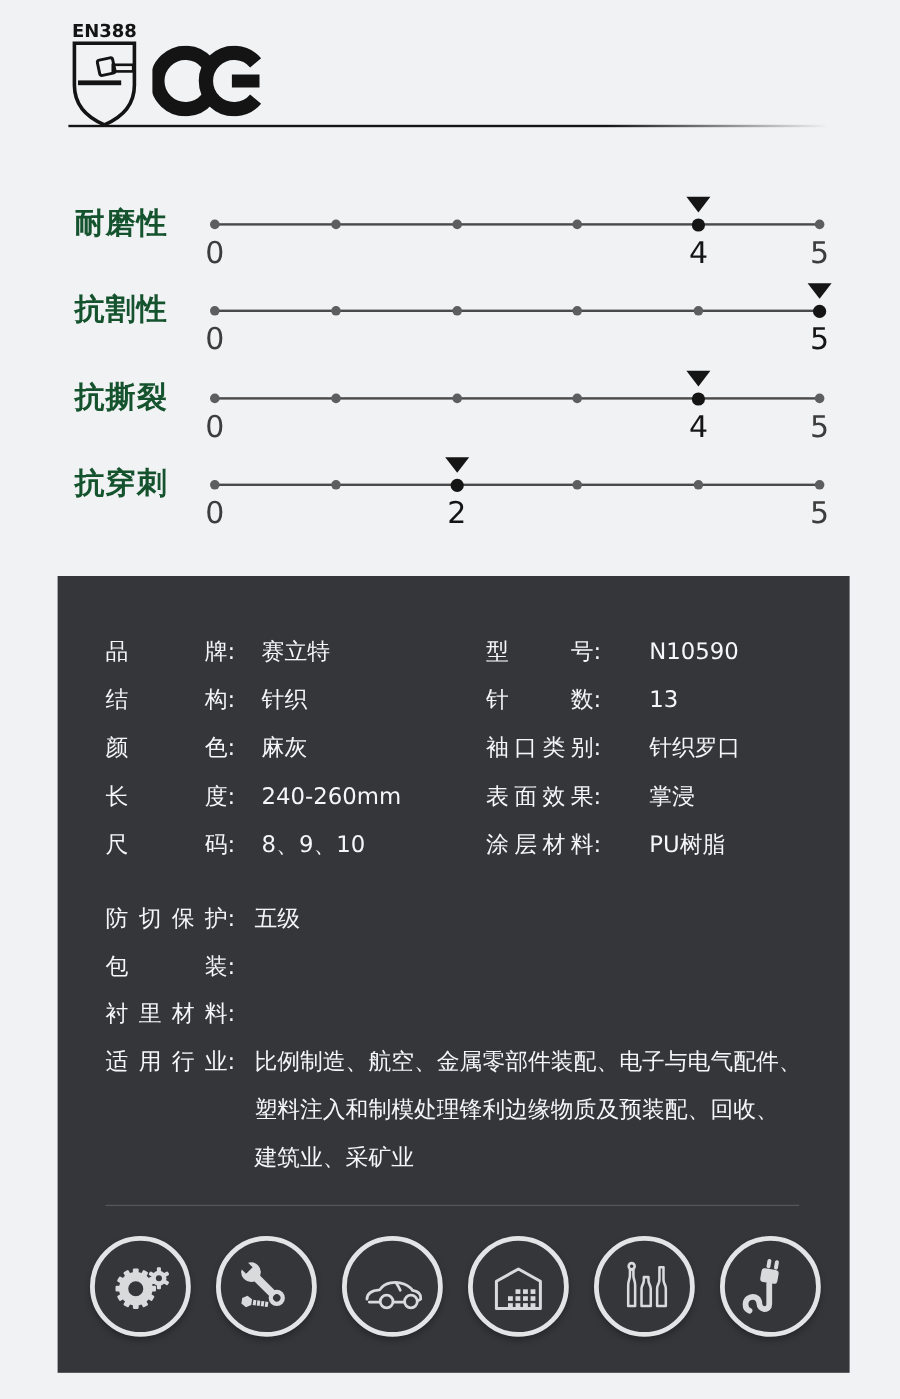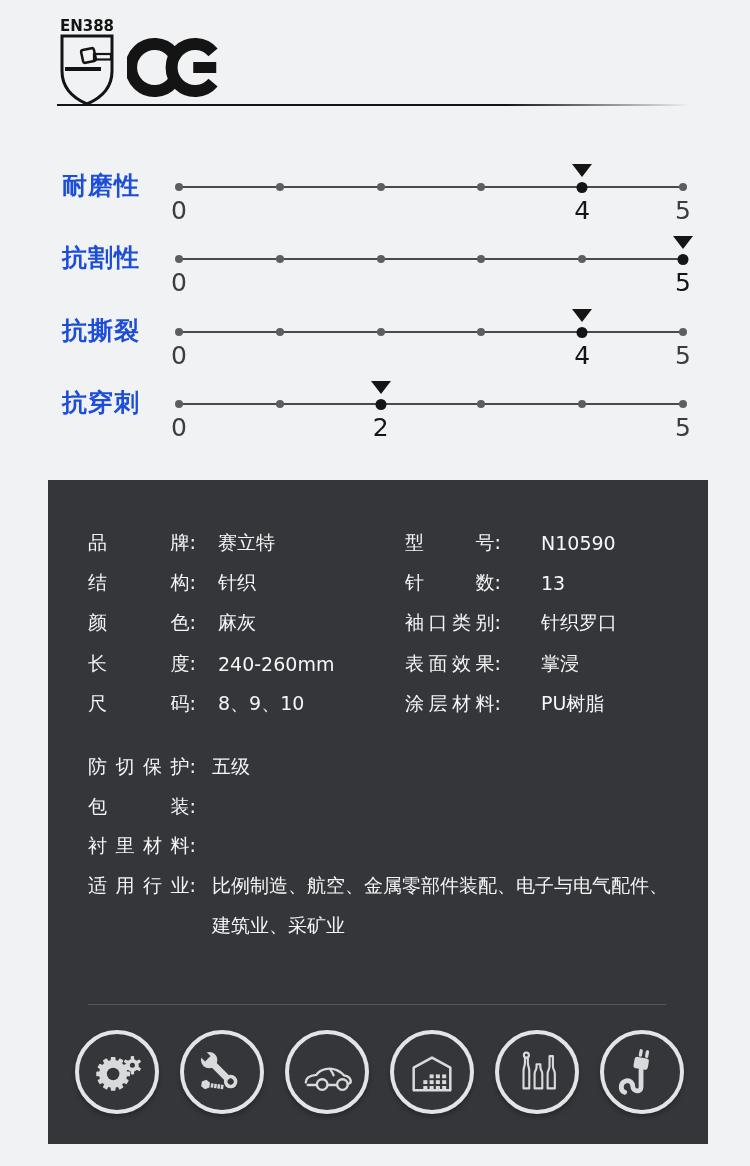--- a/index.html
+++ b/index.html
@@ -9,21 +9,21 @@
   
   .shield-svg{position:absolute;left:55px;top:16px;width:64px;height:92px;}
   .ce-svg{position:absolute;left:127px;top:38px;width:92px;height:59px;}
   .cert-title{position:absolute;left:228px;top:62px;font-size:26px;font-weight:700;color:#141414;letter-spacing:1px;white-space:nowrap;}
   .header-divider{position:absolute;left:57px;top:104px;width:640px;height:2px;
     background:linear-gradient(90deg,#141414 0%,#141414 70%,rgba(20,20,20,0) 99%);}
 
   
   .ratings{position:absolute;left:0;top:150px;width:750px;height:312px;}
   .rating-row{position:absolute;left:0;width:100%;height:70px;}
-  .r-label{position:absolute;left:62px;top:23px;font-size:25px;font-weight:700;color:#1d4ed8;letter-spacing:1px;line-height:26px;}
+  .r-label{position:absolute;left:62px;top:23px;font-size:25px;font-weight:700;color:#14532d;letter-spacing:1px;line-height:26px;}
   .scale{position:absolute;left:179px;top:36px;width:504px;height:2px;}
   .track{position:absolute;left:0;right:0;top:0;height:2px;background:#4a4a4a;}
   .dot{position:absolute;top:-3px;width:8px;height:8px;border-radius:50%;background:#5d5e60;transform:translateX(-50%);}
   .mdot{position:absolute;top:-4.5px;width:11px;height:11px;border-radius:50%;background:#151515;transform:translateX(-50%);}
   .tri{position:absolute;top:-22px;transform:translateX(-50%);width:0;height:0;
     border-left:10px solid transparent;border-right:10px solid transparent;border-top:13px solid #151515;}
   .tick{position:absolute;top:11px;transform:translateX(-50%);font-size:25px;color:#3d3d3d;line-height:1.15;}
   .marker-num{color:#151515;}
 
   
@@ -259,20 +259,21 @@
         </div>
         <div class="wide-row">
           <span class="spec-label">
             <span class="tok">适</span>
             <span class="tok">用</span>
             <span class="tok">行</span>
             <span class="tok">业:</span>
           </span>
           <div class="wide-value">
             <div class="vline">比例制造、航空、金属零部件装配、电子与电气配件、</div>
+            <div class="vline">塑料注入和制模处理锋利边缘物质及预装配、回收、</div>
             <div class="vline">建筑业、采矿业</div>
           </div>
         </div>
       </div>
     <div class="separator"></div>
     <div class="icons-row">
         <div class="badge">
           <svg viewBox="0 0 56 56">
   <g fill="#d9dadc">
     <g>

